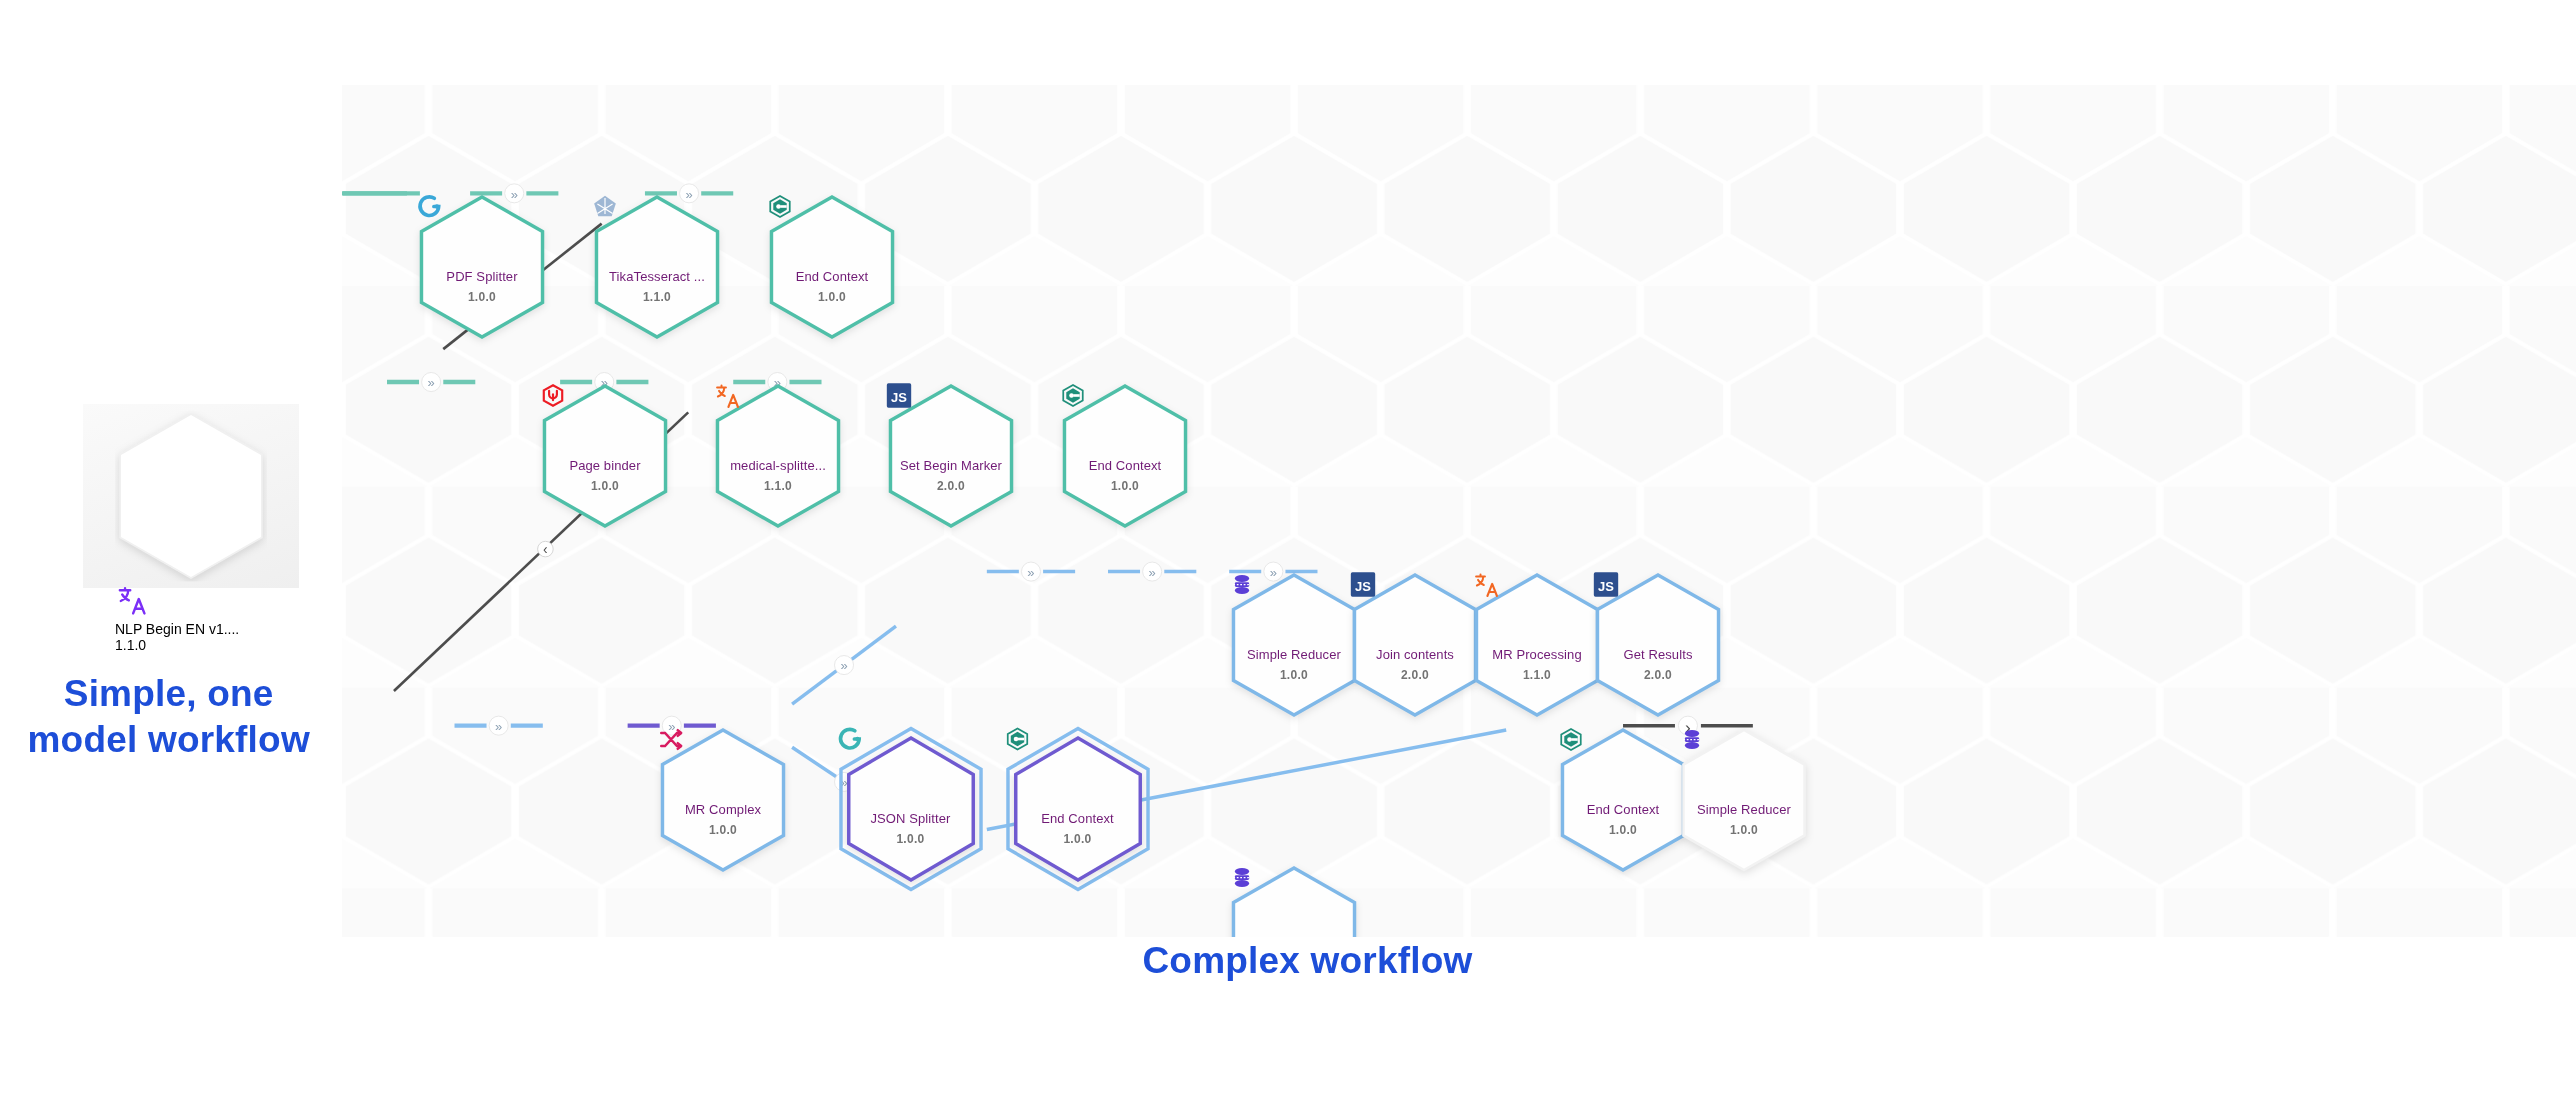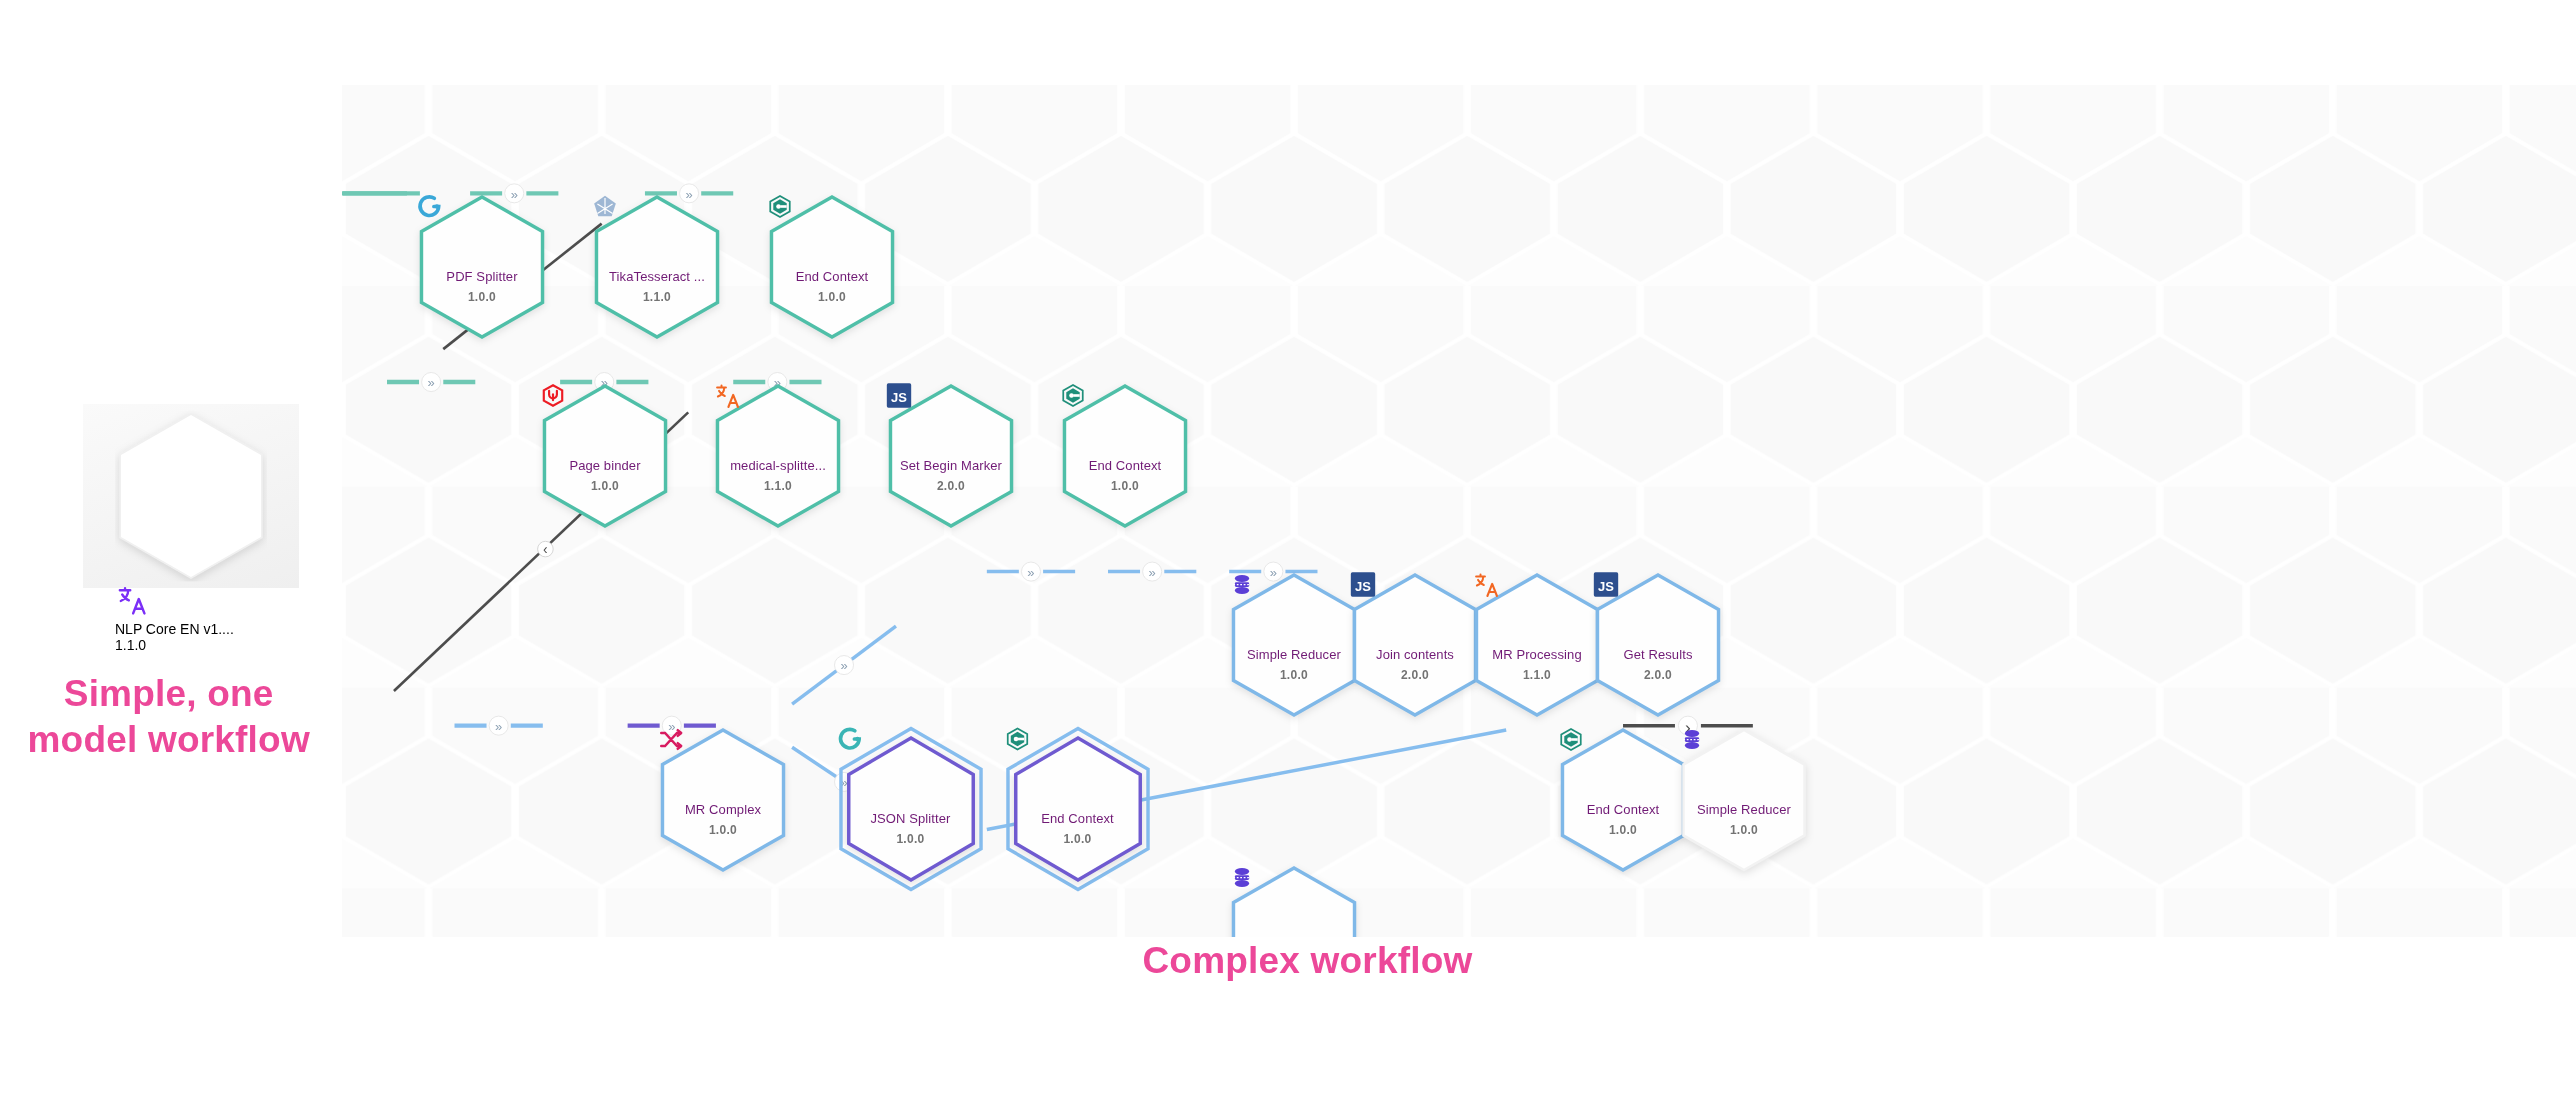--- a/index.html
+++ b/index.html
@@ -51,21 +51,21 @@
   }
   .node .nver{
     font-size:12px;color:#737373;font-weight:bold;margin-top:6px;letter-spacing:0.3px;
   }
 
   
   .edges{position:absolute;left:0;top:0;width:100%;height:100%;pointer-events:none;}
 
   
   .caption{
-    position:absolute;color:#ec4899;font-weight:bold;text-align:center;
+    position:absolute;color:#1d4ed8;font-weight:bold;text-align:center;
     letter-spacing:0.2px;
   }
   #caption-simple{left:8.7px;top:671px;width:320px;font-size:37px;line-height:1.25;}
   #caption-vs{left:362px;top:457px;font-size:48px;line-height:1;}
   #caption-complex{left:918px;top:940px;width:779px;font-size:37px;}
 </style>
 </head>
 <body>
 
 <div id="stage">
@@ -75,21 +75,21 @@
       <svg width="152" height="171" viewBox="0 0 176 198">
         <polygon points="88,4 170,51 170,147 88,194 6,147 6,51" fill="#ffffff" stroke="#f0f0f0" stroke-width="2" style="filter:drop-shadow(0 3px 5px rgba(0,0,0,.13))"></polygon>
       </svg>
       <div class="content" style="width:152px;height:171px;">
         <div class="ico">
           <svg width="33" height="33" viewBox="0 0 24 24">
             <path d="M3.5 4.2h7.6M7.3 2.6v1.6M9.6 4.2c0 3.4-2.2 6.4-5.4 7.8M5.2 7.2c1.1 2 2.8 3.6 4.9 4.4" stroke="#7b2ff7" stroke-width="1.7" fill="none" stroke-linecap="round"></path>
             <path d="M13.2 21l4.1-10.4L21.4 21M14.7 17.6h5.2" stroke="#7b2ff7" stroke-width="1.8" fill="none" stroke-linecap="round" stroke-linejoin="round"></path>
           </svg>
         </div>
-        <div class="nlabel">NLP Core EN v1....</div>
+        <div class="nlabel">NLP Begin EN v1....</div>
         <div class="nver">1.1.0</div>
       </div>
     </div>
   </div>
 
   <div class="caption" id="caption-simple">Simple, one model workflow</div>
 
   <div class="caption" id="caption-vs">VS.</div>
 
   <div class="canvas">

